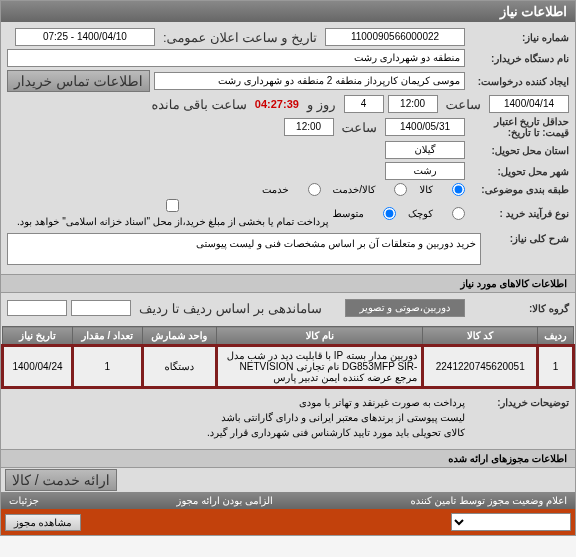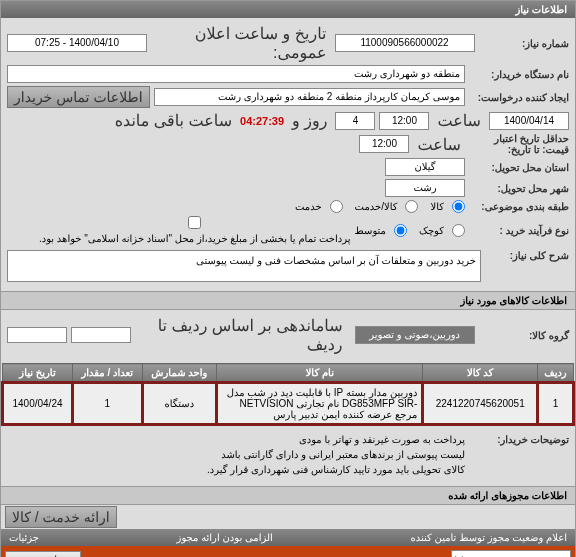--- a/index.html
+++ b/index.html
@@ -12,21 +12,21 @@
 }
 .panel {
   background: #e0e0e0;
   border: 1px solid #999;
 }
 .panel-header {
   background: linear-gradient(to bottom, #888, #666);
   color: #fff;
   padding: 3px 8px;
   font-weight: bold;
-  font-size: 10px;
+  font-size: 13px;
 }
 .form-area {
   padding: 6px;
   background: #ddd;
 }
 .row {
   display: flex;
   align-items: center;
   margin-bottom: 3px;
   gap: 4px;
@@ -43,41 +43,41 @@
   border: 1px solid #888;
   padding: 2px 4px;
   font-size: 10px;
   height: 18px;
   min-width: 80px;
   text-align: center;
 }
 .field.wide { flex: 1; min-width: 200px; text-align: right; }
 .field.med { min-width: 140px; }
 .sub-label {
-  font-size: 16px;
+  font-size: 13px;
   color: #333;
   padding: 0 4px;
 }
 .link-box {
   background: linear-gradient(to bottom, #bbb, #999);
   color: #333;
   padding: 2px 6px;
   font-size: 14px;
   border: 1px solid #777;
   cursor: pointer;
 }
 .radio-group {
   display: flex;
   gap: 12px;
   align-items: center;
 }
 .radio-item {
   display: flex;
   align-items: center;
-  gap: 8px;
+  gap: 19px;
   font-size: 10px;
 }
 .countdown {
   color: #c00;
   font-weight: bold;
 }
 .textarea-field {
   background: #fff;
   border: 1px solid #888;
   padding: 4px;
@@ -181,20 +181,21 @@
       <span class="sub-label">ساعت</span>
       <div class="field" style="min-width:50px">12:00</div>
       <div class="field" style="min-width:40px">4</div>
       <span class="sub-label">روز و</span>
       <span class="countdown">04:27:39</span>
       <span class="sub-label">ساعت باقی مانده</span>
     </div>
 
     <div class="row">
       <div class="label">حداقل تاریخ اعتبار قیمت: تا تاریخ:</div>
+      <div class="field">1400/05/31</div>
       <span class="sub-label">ساعت</span>
       <div class="field" style="min-width:50px">12:00</div>
     </div>
 
     <div class="row">
       <div class="label">استان محل تحویل:</div>
       <div class="field">گیلان</div>
     </div>
 
     <div class="row">

